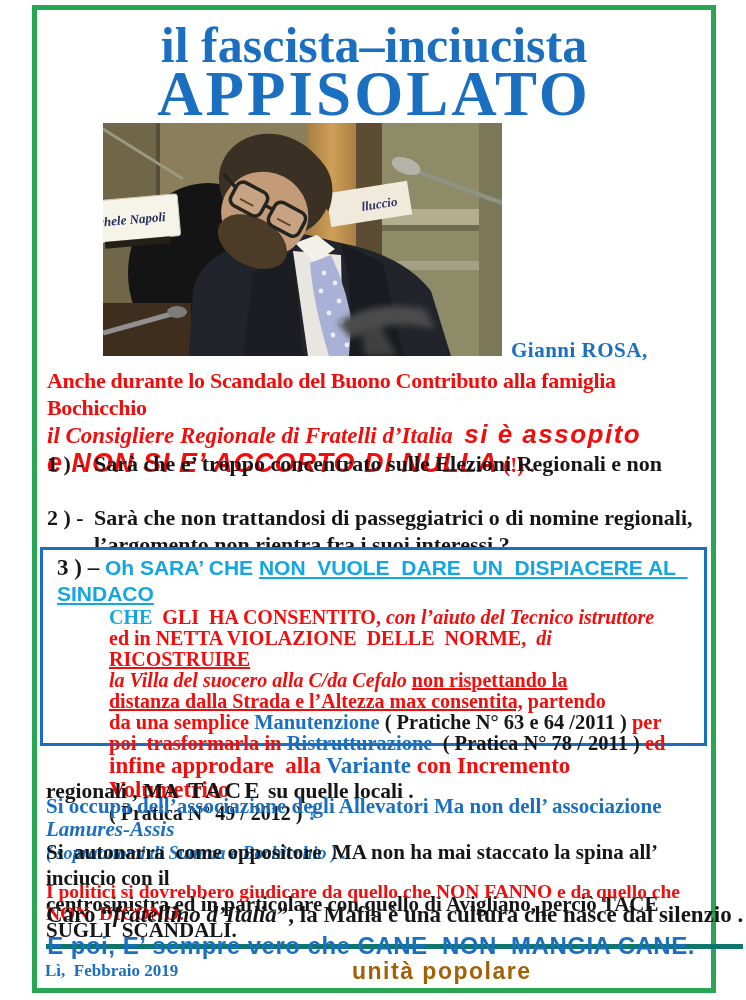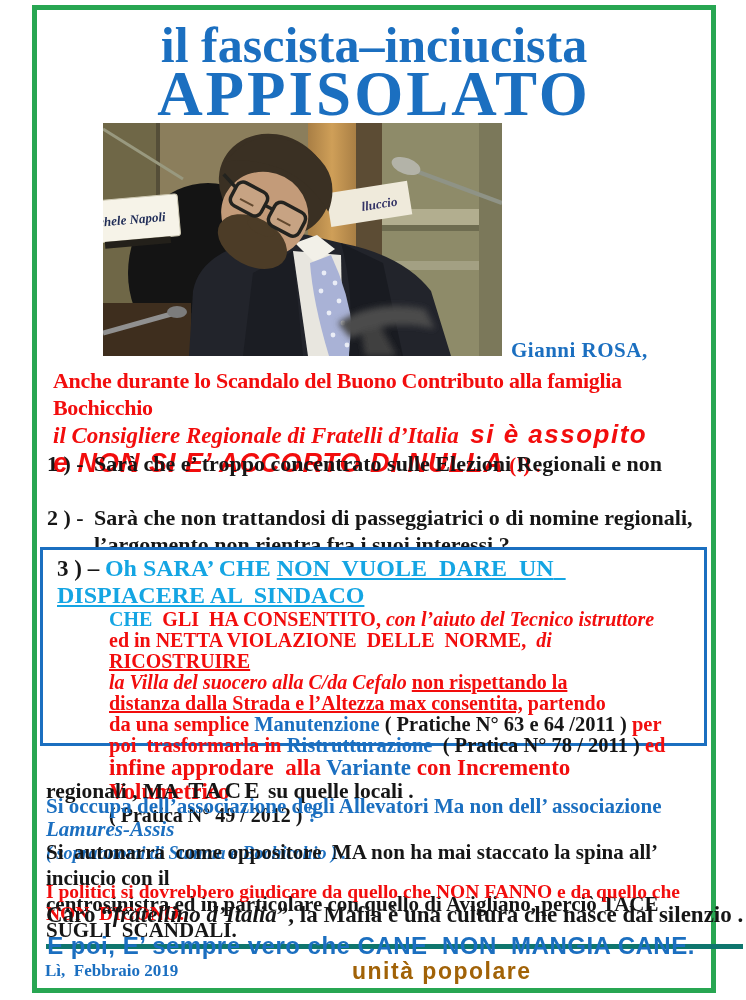--- a/index.html
+++ b/index.html
@@ -17,37 +17,37 @@
   .blue{color:#1b6fc0;}
   .cyan{color:#14a5e3;}
   .blk{color:#161616;}
 
   .title1{left:32px;right:30px;top:16px;text-align:center;font-size:50px;font-weight:bold;color:#1b6fc0;}
   .title2{left:32px;right:30px;top:58px;text-align:center;font-size:63px;font-weight:bold;letter-spacing:3px;color:#1b6fc0;}
 
   .photo{left:103px;top:123px;width:399px;height:233px;}
   .caption{left:511px;top:338px;font-size:21px;font-weight:bold;color:#1b6fc0;letter-spacing:0.5px;}
 
-  .lead{left:53px;top:367px;width:660px;}
+  .lead{left:47px;top:367px;width:660px;}
   .lead .l1{font-size:22px;font-weight:bold;color:#f20d0d;line-height:27px;letter-spacing:-0.3px;}
   .lead .l2{font-size:23px;font-weight:bold;font-style:italic;color:#f20d0d;line-height:26px;}
   .lead .big{font-family:"Liberation Sans",sans-serif;font-size:26px;letter-spacing:1.5px;}
   .lead .l3{font-family:"Liberation Sans",sans-serif;font-size:27px;font-weight:bold;font-style:italic;
             color:#f20d0d;line-height:29px;letter-spacing:1px;}
   .lead .tail{font-family:"Liberation Serif",serif;font-size:21px;font-style:normal;letter-spacing:0;}
 
   .q{left:47px;width:660px;font-size:22px;font-weight:bold;line-height:27px;}
   .q .body{padding-left:47px;position:relative;}
   .q .num{position:absolute;left:0;top:0;}
 
   .box3{left:40px;top:547px;width:667px;height:199px;box-sizing:border-box;
         border:3px solid #1b6fc0;background:#ffffff;padding:5px 8px 0 14px;}
   .box3 .bl{margin-left:52px;font-weight:bold;}
   .box3 .l1{margin-left:0;line-height:26px;font-size:23px;}
-  .box3 .l1 .cy{font-family:Liberation Serif, serif;font-size:24px;}
+  .box3 .l1 .cy{font-family:Liberation Sans, sans-serif;font-size:21px;}
   .box3 .l2,.box3 .l3,.box3 .l4,.box3 .l5{line-height:21px;font-size:20px;}
   .box3 .l6,.box3 .l7{line-height:21px;font-size:20.5px;}
   .box3 .l8{line-height:24px;font-size:23px;}
   .box3 .l9{line-height:22px;font-size:20px;}
 
   .curando{left:46px;top:752px;width:665px;font-size:21.5px;font-weight:bold;line-height:26px;}
   .tace{font-size:23px;letter-spacing:3px;}
   .allev{left:46px;top:795px;width:665px;font-weight:bold;color:#1b6fc0;}
   .allev .a1{font-size:21px;line-height:23px;}
   .allev .a2{font-size:18px;font-style:italic;line-height:20px;margin-top:2px;}

